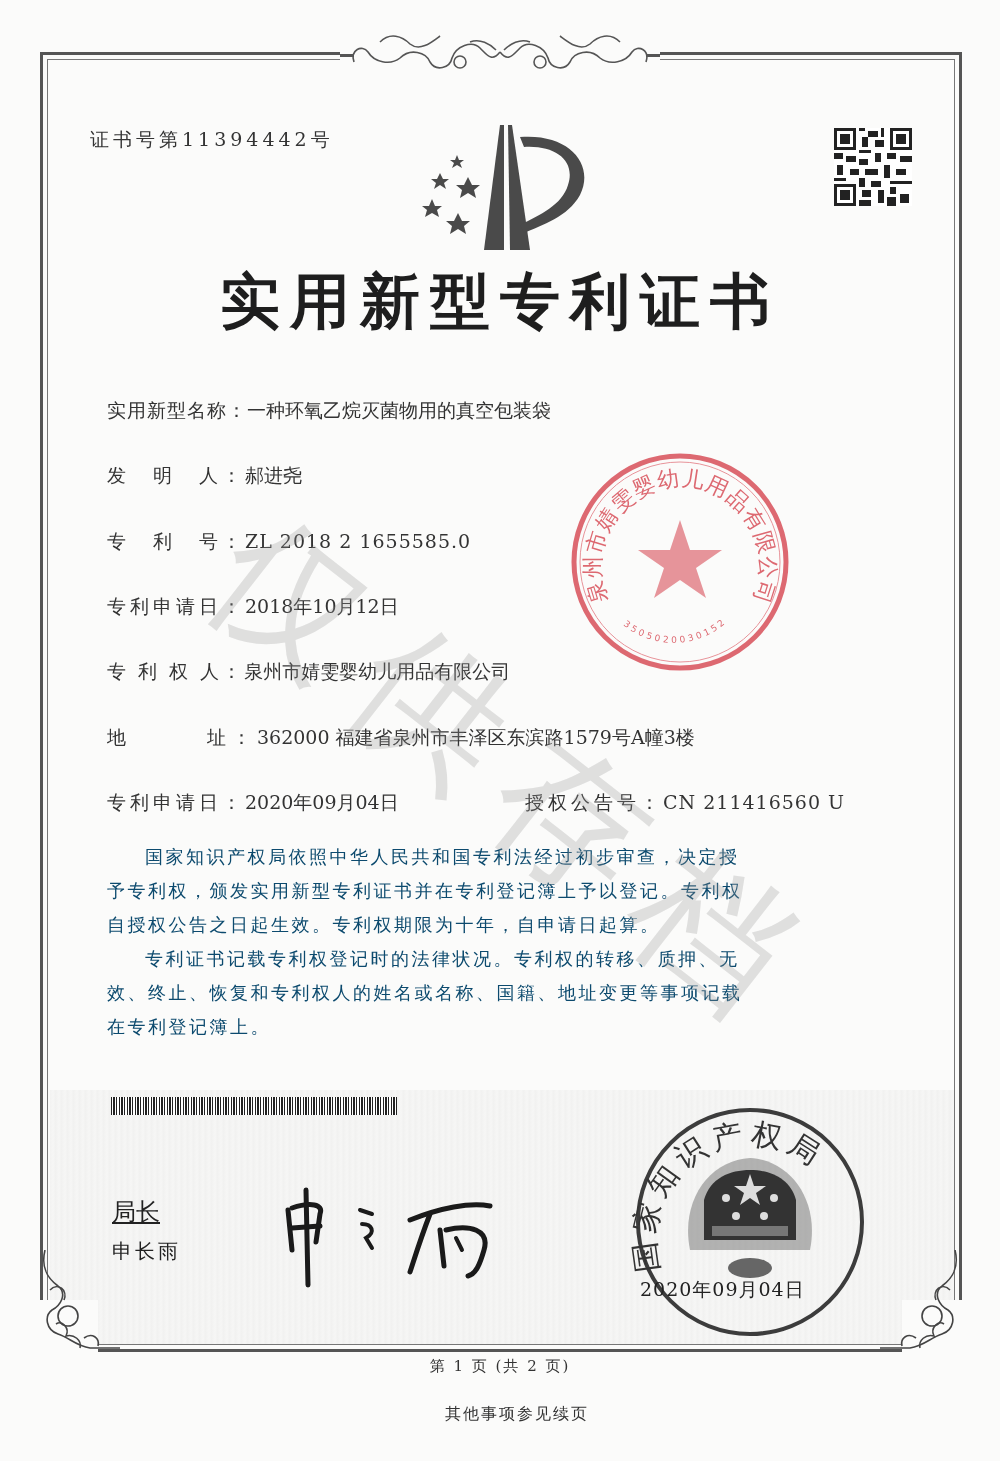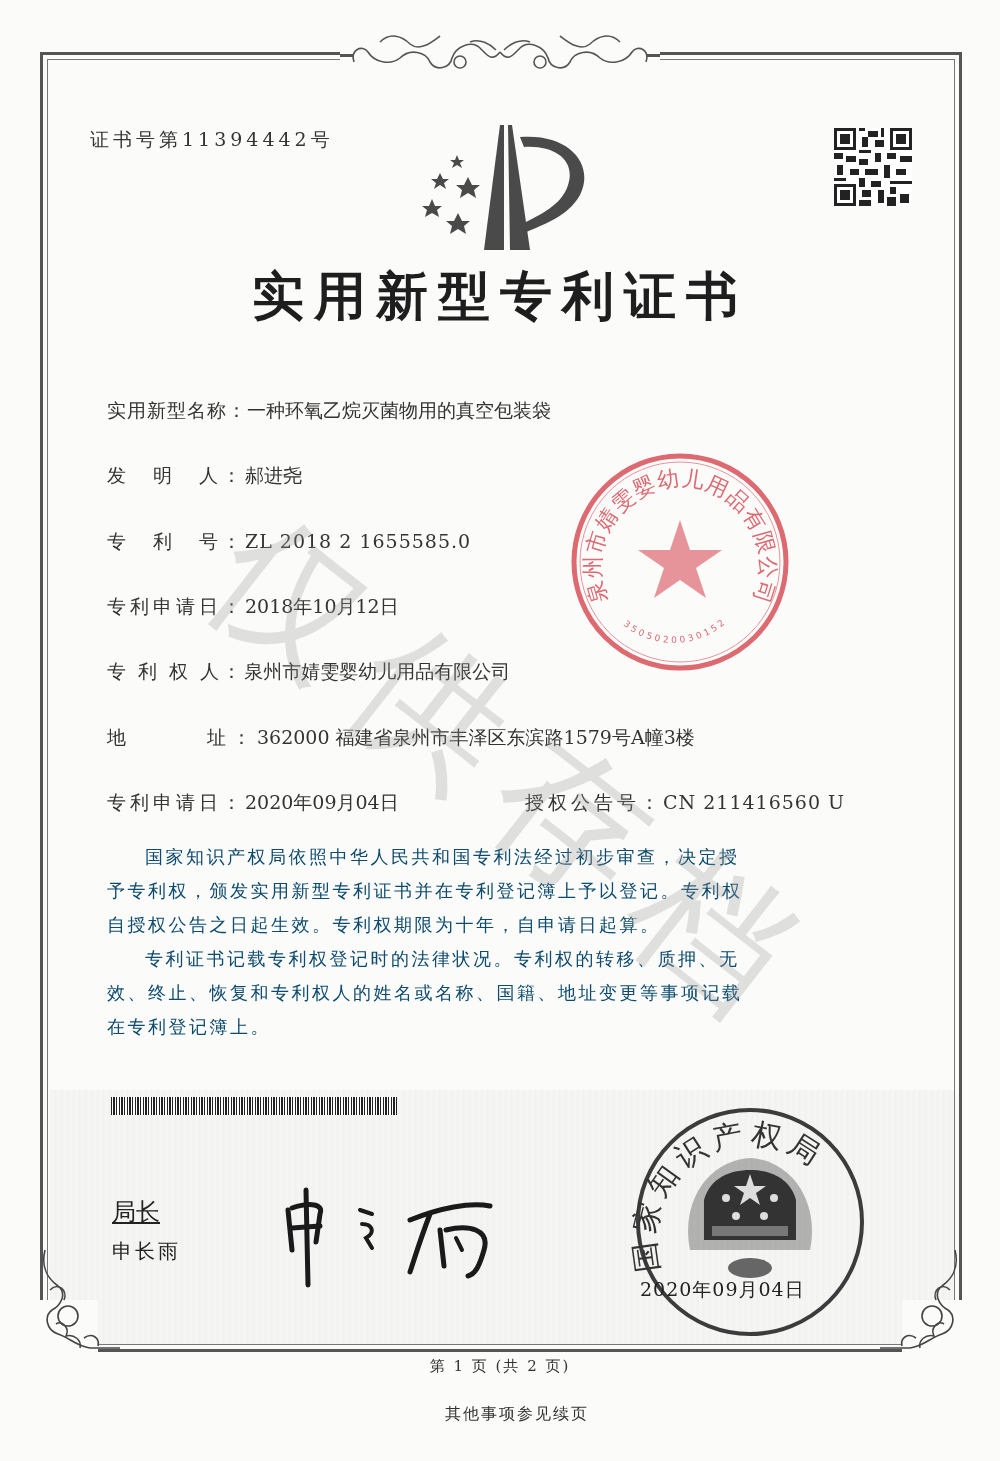--- a/index.html
+++ b/index.html
@@ -23,21 +23,21 @@
 
   .bottom-shade { position: absolute; left: 50px; top: 1090px; width: 904px; height: 255px;
     background: repeating-linear-gradient(90deg, #ebebea 0px, #f2f2f1 3px, #e8e8e7 6px); opacity: 0.55; }
 
   .cert-no { position: absolute; left: 90px; top: 127px; font-size: 19px; letter-spacing: 4px; color: #333; }
 
   .logo { position: absolute; left: 420px; top: 125px; width: 170px; height: 130px; }
   .qr { position: absolute; left: 834px; top: 128px; width: 78px; height: 78px; }
 
   .title { position: absolute; left: 0; top: 262px; width: 1000px; text-align: center;
-    font-family: "DejaVu Serif", serif; font-size: 52px; font-weight: bold; letter-spacing: 10px; color: #1e1e1e; }
+    font-family: "DejaVu Serif", serif; font-size: 60px; font-weight: bold; letter-spacing: 10px; color: #1e1e1e; }
 
   .field { position: absolute; left: 107px; font-size: 19px; color: #333; white-space: nowrap; }
   .field .lbl { display: inline-block; }
   .field .val { display: inline-block; }
 
   .paragraph { position: absolute; left: 107px; width: 640px; font-size: 18px; line-height: 34px; color: #0c4a6e; letter-spacing: 2.5px; }
 
   .barcode { position: absolute; left: 111px; top: 1097px; width: 286px; height: 18px;
     background: repeating-linear-gradient(90deg, #222 0px, #222 1px, #fff 1px, #fff 2px, #222 2px, #222 4px, #fff 4px, #fff 5px, #222 5px, #222 6px, #fff 6px, #fff 8px); }
 

